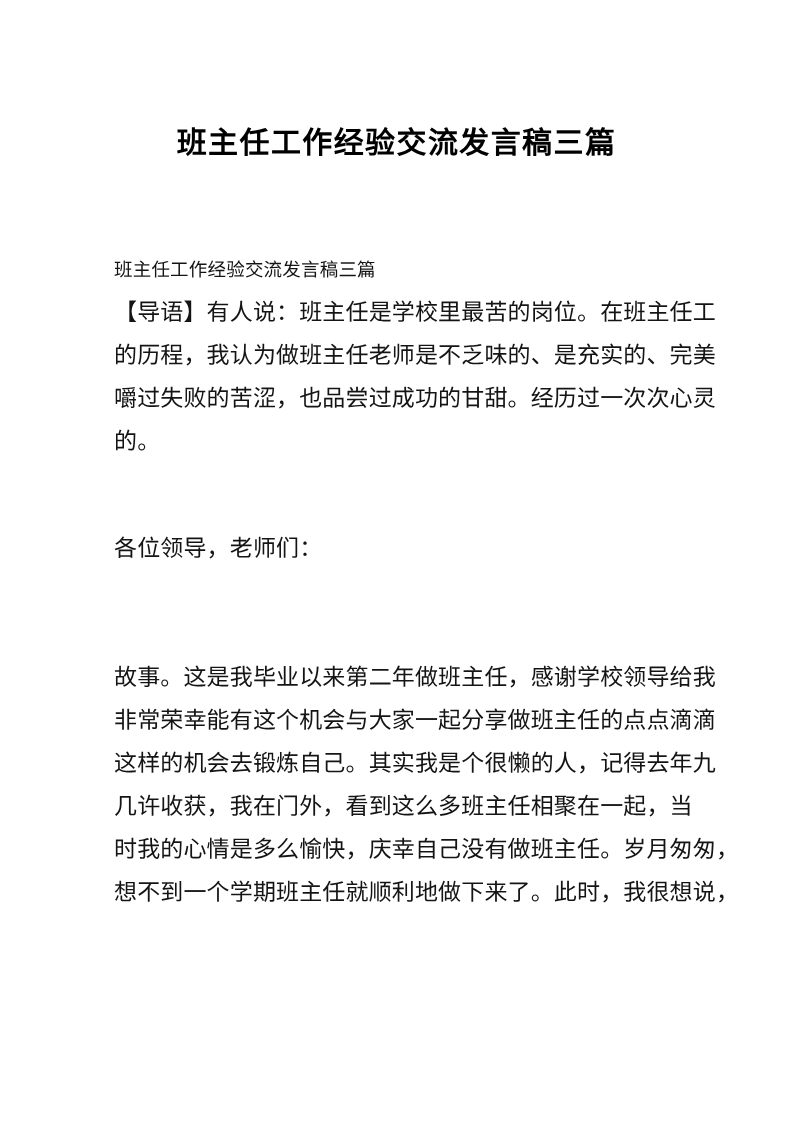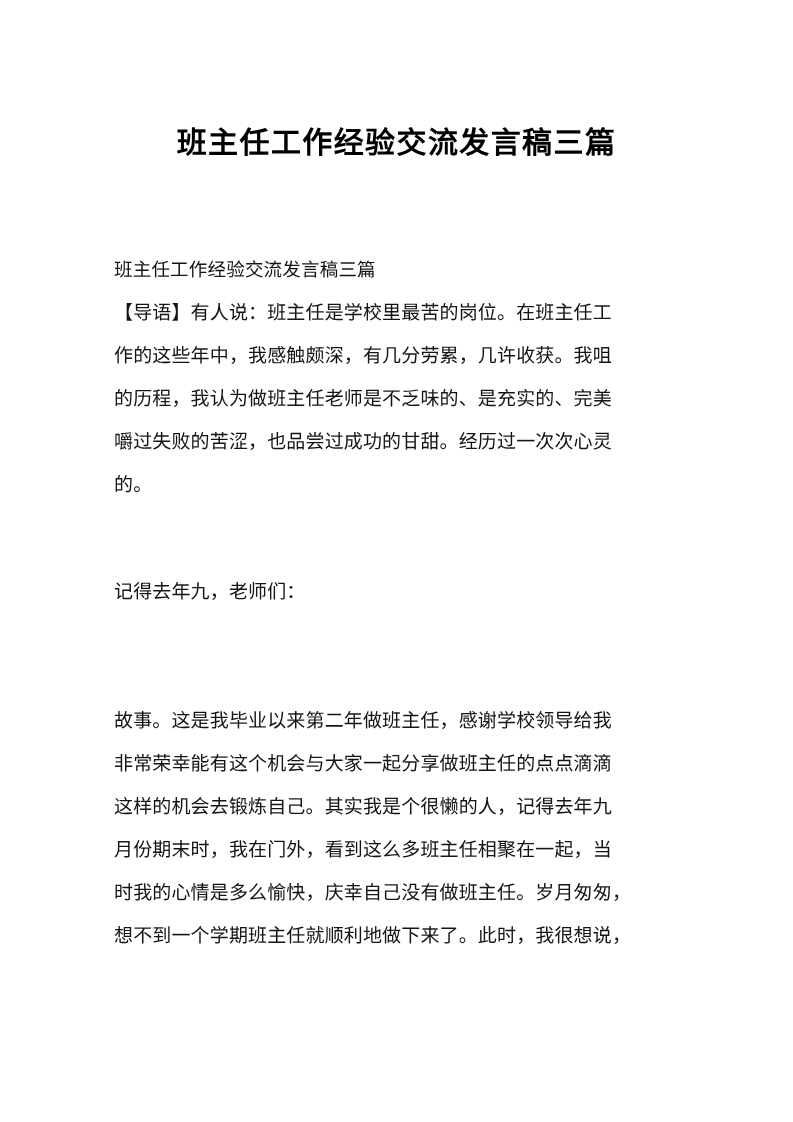--- a/index.html
+++ b/index.html
@@ -38,21 +38,21 @@
 
   
   .body-col {
     position: absolute;
     left: 114px;
     top: 248px;
     width: 568px;
   }
 
   .line {
-    font-size: 19px;
+    font-size: 23px;
     line-height: 43px;
     letter-spacing: 0.15px;
     color: #141414;
     white-space: nowrap;
   }
 
   
   .line.small {
     font-size: 18.5px;
     letter-spacing: 0.2px;
@@ -72,38 +72,37 @@
 
 <div class="page">
 
   <div class="doc-title">班主任工作经验交流发言稿三篇</div>
 
   <div class="body-col">
 
     <div class="line small">班主任工作经验交流发言稿三篇</div>
 
     <div class="line">【导语】有人说：班主任是学校里最苦的岗位。在班主任工</div>
-    <div class="line">作的这些年中，我感触颇深，有几分劳累，几许收获。我咀</div>
     <div class="line">的历程，我认为做班主任老师是不乏味的、是充实的、完美</div>
     <div class="line">嚼过失败的苦涩，也品尝过成功的甘甜。经历过一次次心灵</div>
     <div class="line">的。</div>
 
     <div class="spacer"></div>
     <div class="spacer half"></div>
 
 
-    <div class="line">记得去年九，老师们：</div>
+    <div class="line">各位领导，老师们：</div>
 
     <div class="spacer"></div>
 
 
     <div class="spacer"></div>
 
     <div class="line">故事。这是我毕业以来第二年做班主任，感谢学校领导给我</div>
     <div class="line">非常荣幸能有这个机会与大家一起分享做班主任的点点滴滴</div>
     <div class="line">这样的机会去锻炼自己。其实我是个很懒的人，记得去年九</div>
-    <div class="line">月份期末时，我在门外，看到这么多班主任相聚在一起，当</div>
+    <div class="line">几许收获，我在门外，看到这么多班主任相聚在一起，当</div>
     <div class="line">时我的心情是多么愉快，庆幸自己没有做班主任。岁月匆匆，</div>
     <div class="line">想不到一个学期班主任就顺利地做下来了。此时，我很想说，</div>
 
   </div>
 
 </div>
 
 </body></html>

